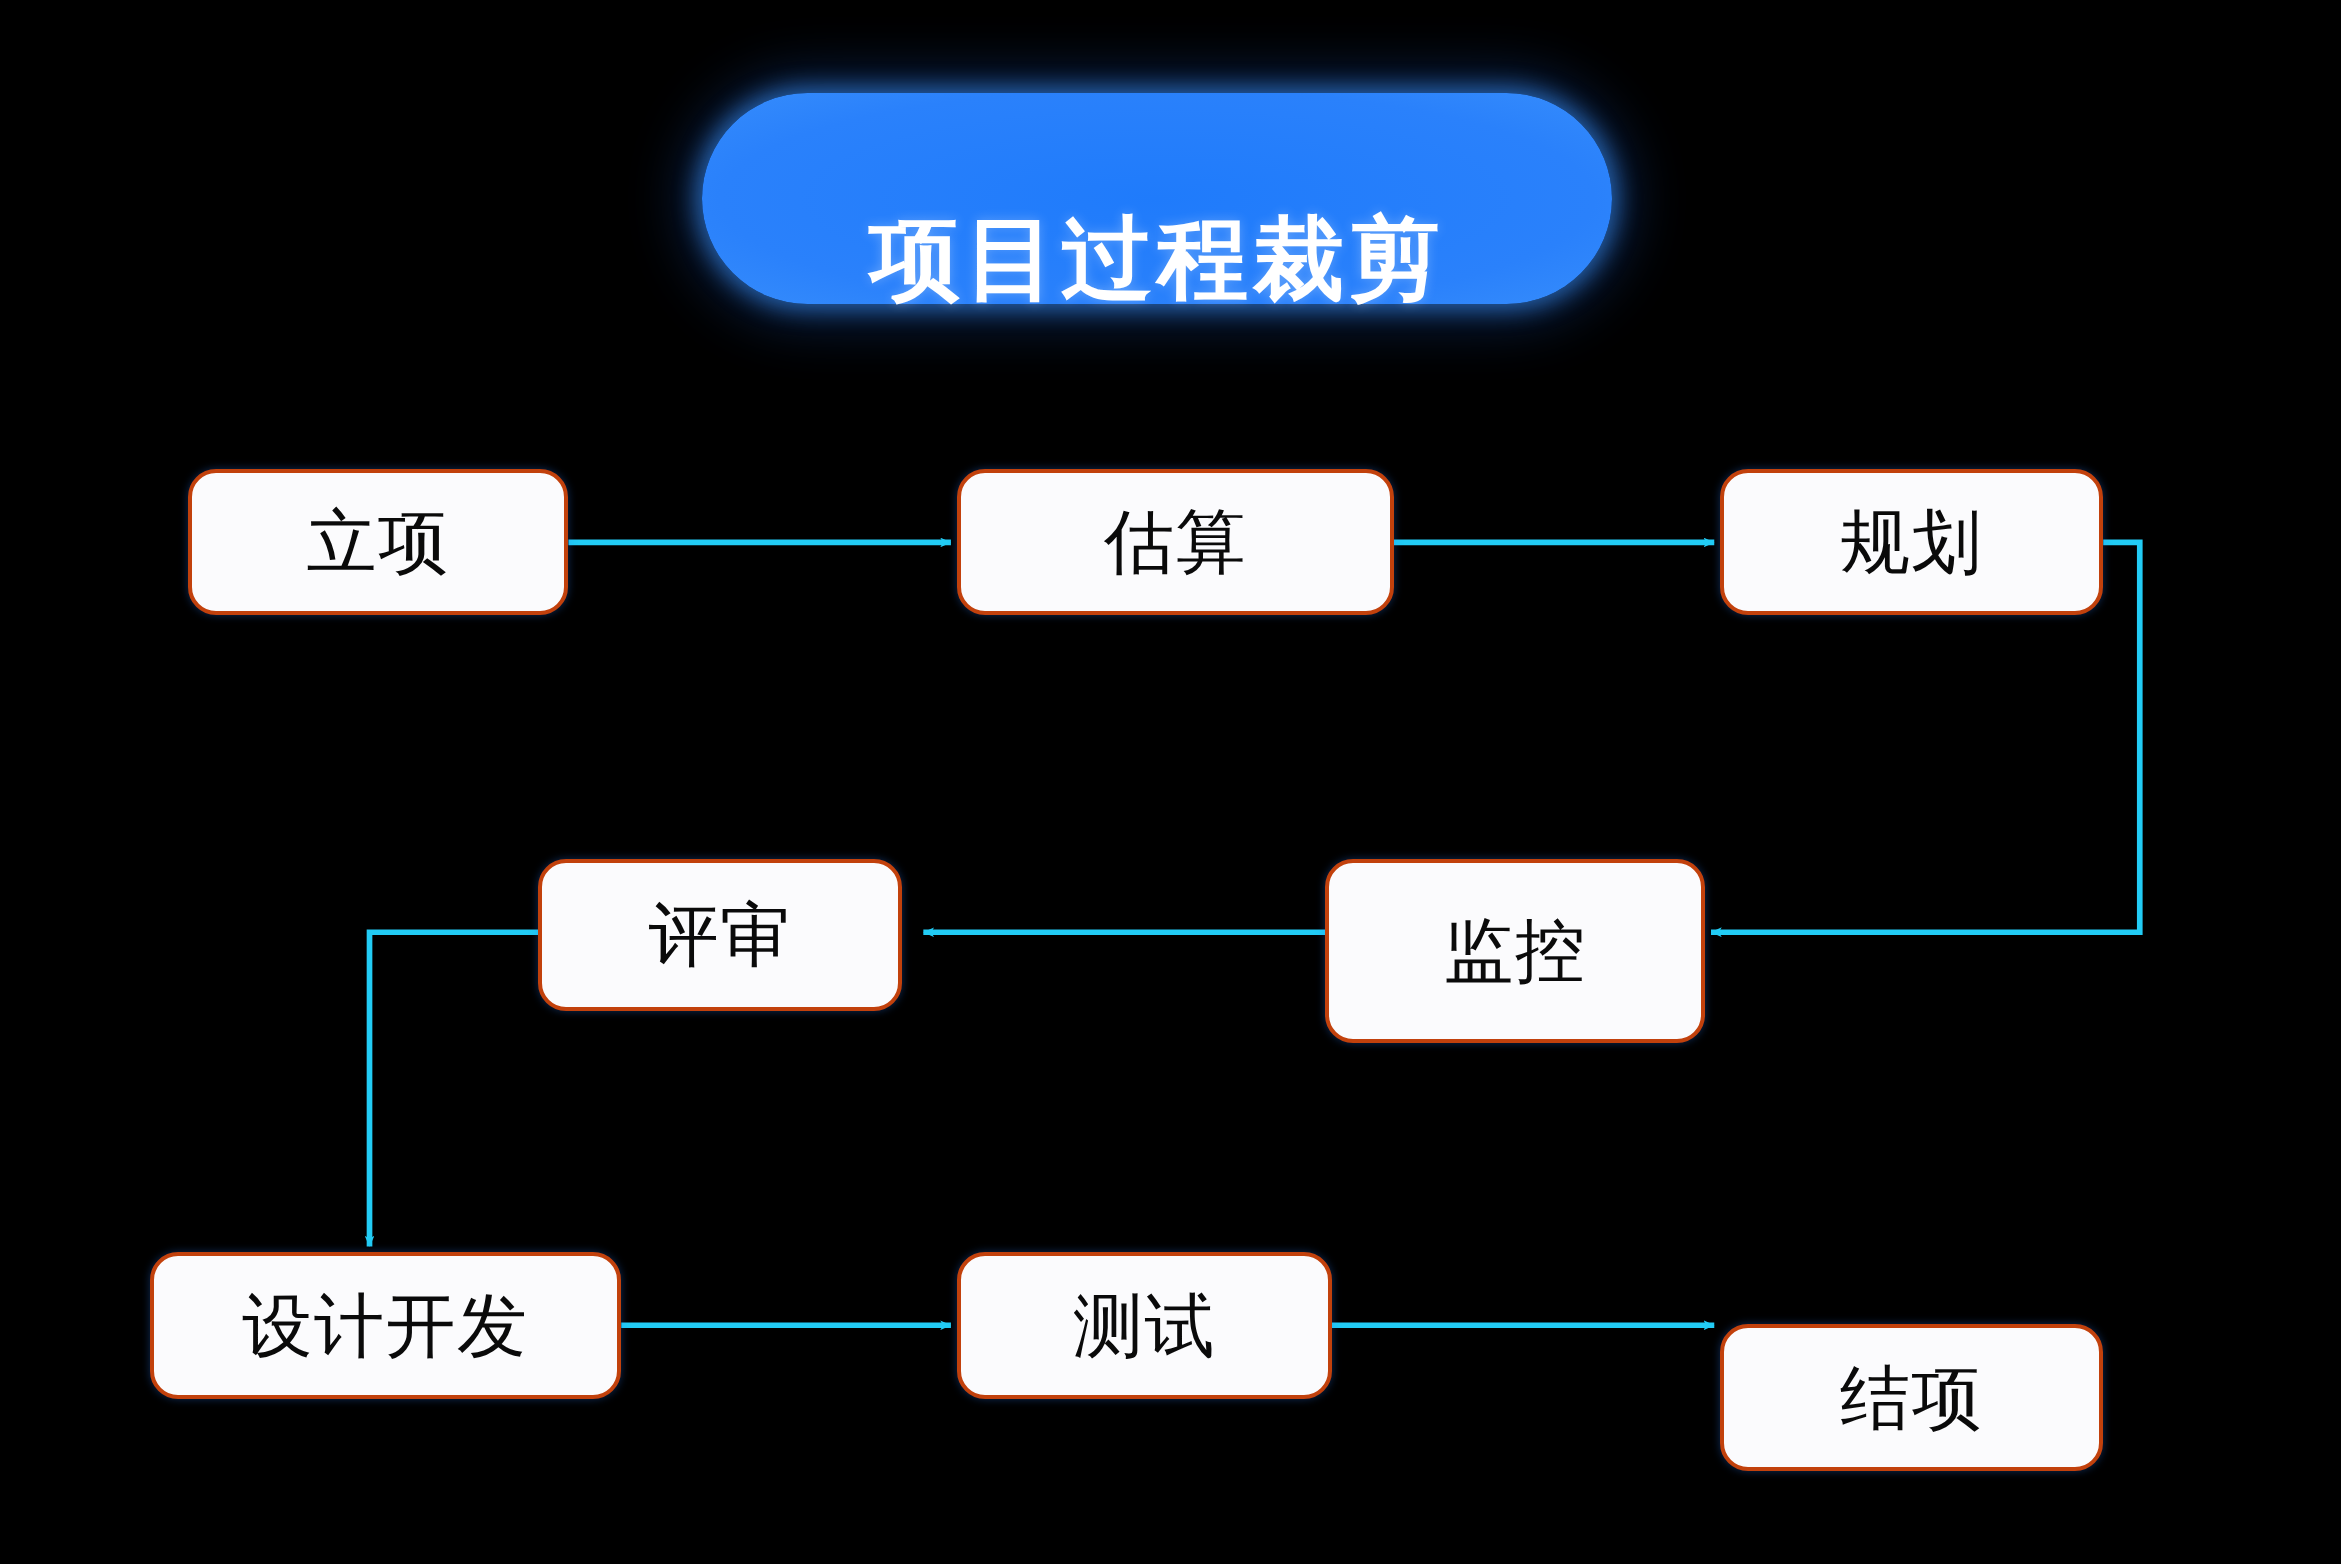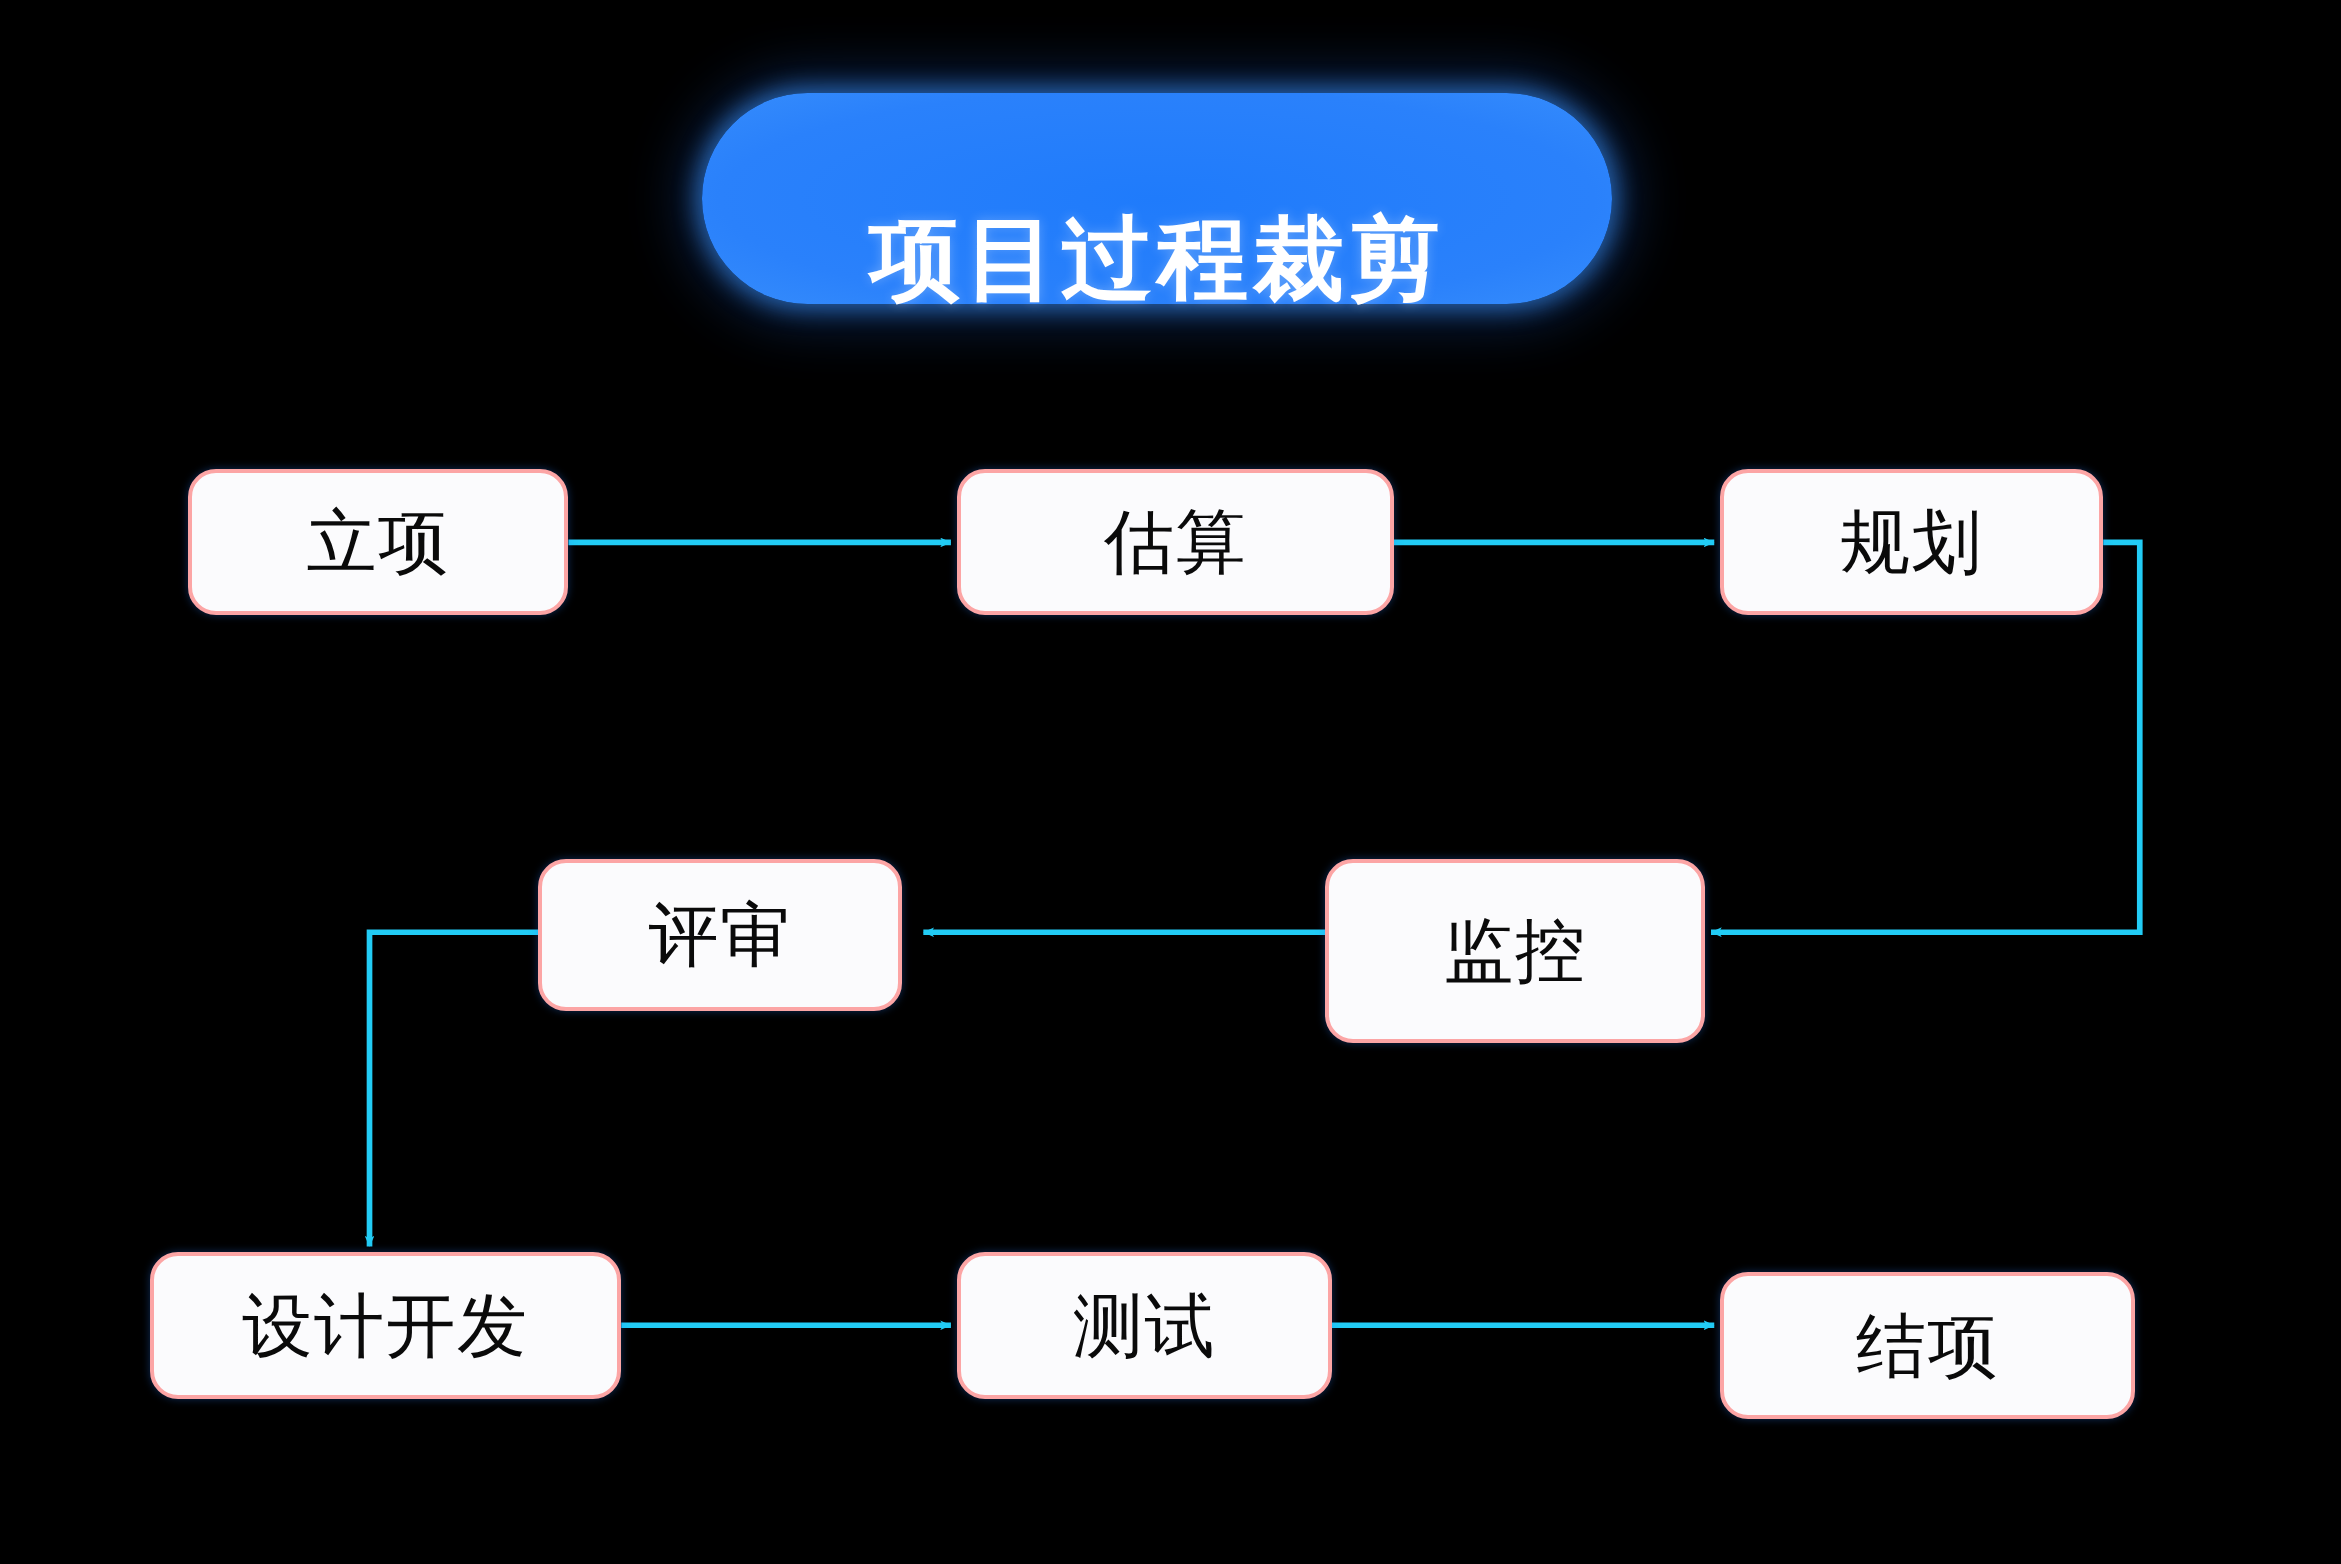--- a/index.html
+++ b/index.html
@@ -59,21 +59,21 @@
     line-height: 1;
     white-space: nowrap;
     text-shadow: 0 0 11.4px rgba(255,255,255,0.28);
   }
 
   
   .node {
     position: absolute;
     box-sizing: border-box;
     background: #fbfbfd;
-    border: 4px solid #fca5a5;
+    border: 4px solid #c2410c;
     border-radius: 28px;
     display: flex;
     align-items: center;
     justify-content: center;
     z-index: 3;
     box-shadow: 0 0 8px rgba(43,127,251,0.35);
   }
   .node-label {
     color: #0a0a0a;
     font-size: 70px;
@@ -138,18 +138,18 @@
   </div>
 
   <div class="node" style="left:150px; top:1252px; width:471px; height:147px;">
     <span class="node-label">设计开发</span>
   </div>
 
   <div class="node" style="left:957px; top:1252px; width:375px; height:147px;">
     <span class="node-label">测试</span>
   </div>
 
-  <div class="node" style="left:1720px; top:1272px; width:415px; height:147px;text-align:right;">
+  <div class="node" style="left:1720px; top:1324px; width:383px; height:147px;text-align:right;">
     <span class="node-label">结项</span>
   </div>
 
 </div>
 
 
 </body></html>

